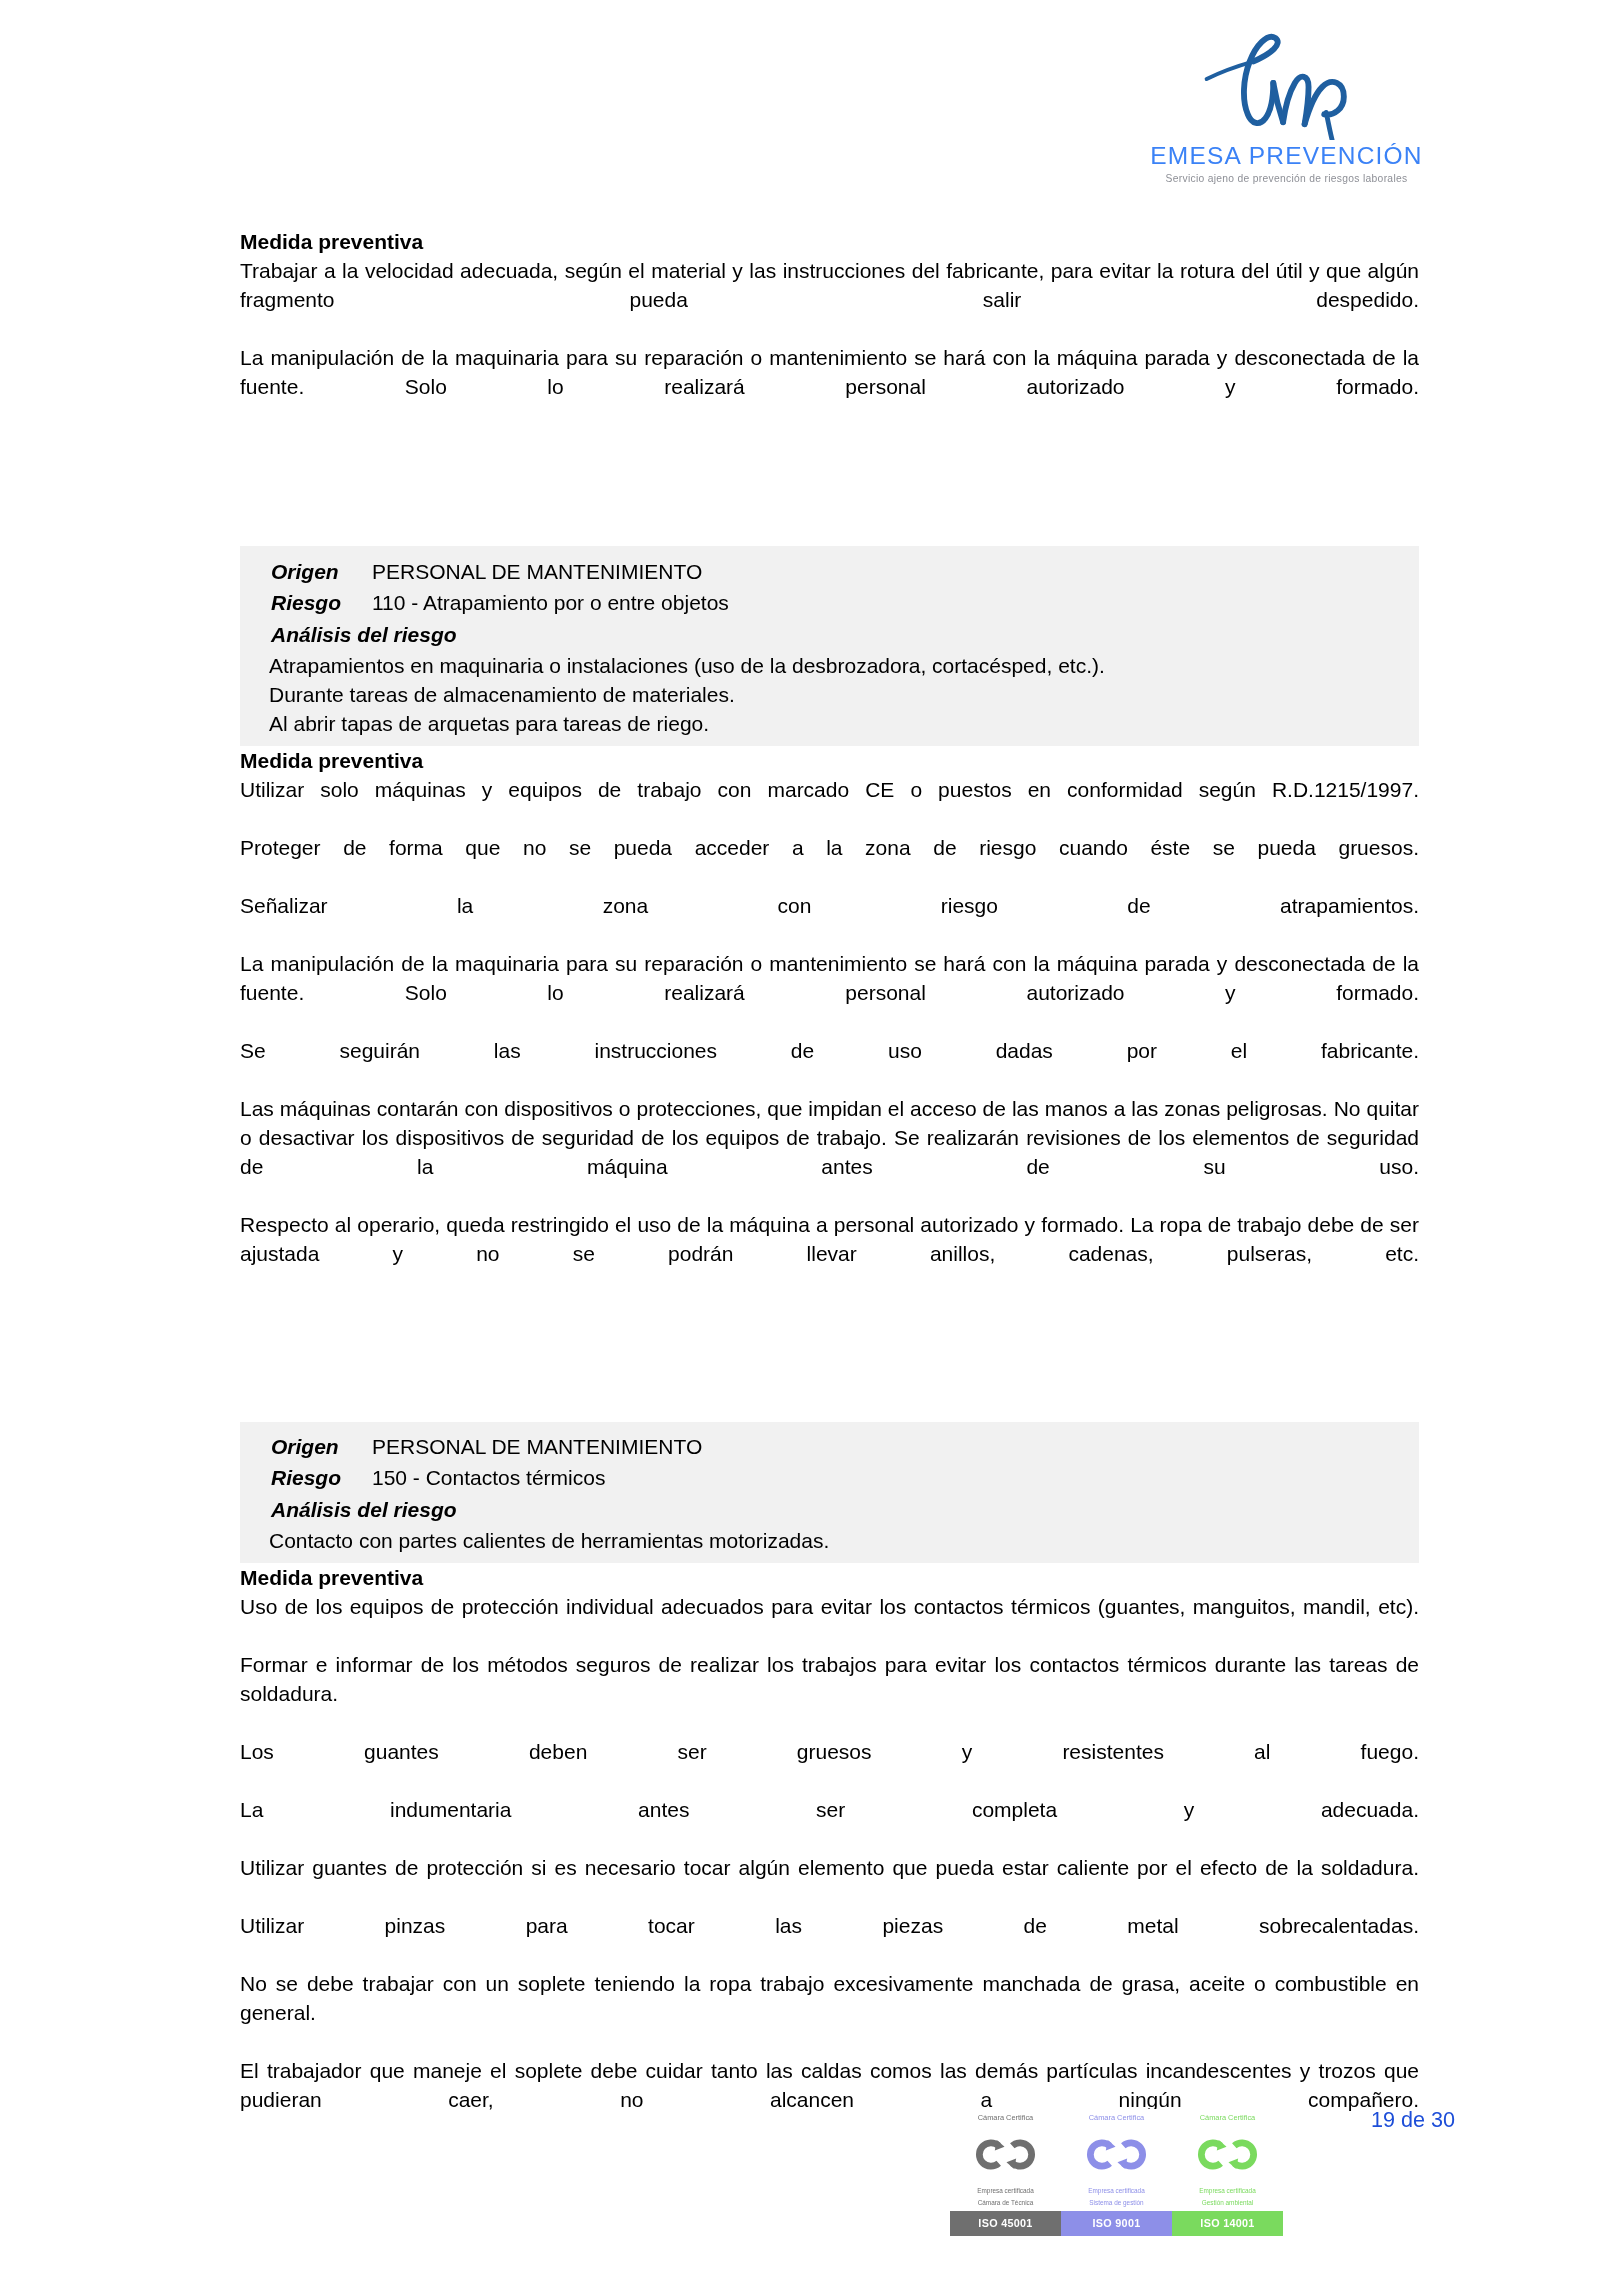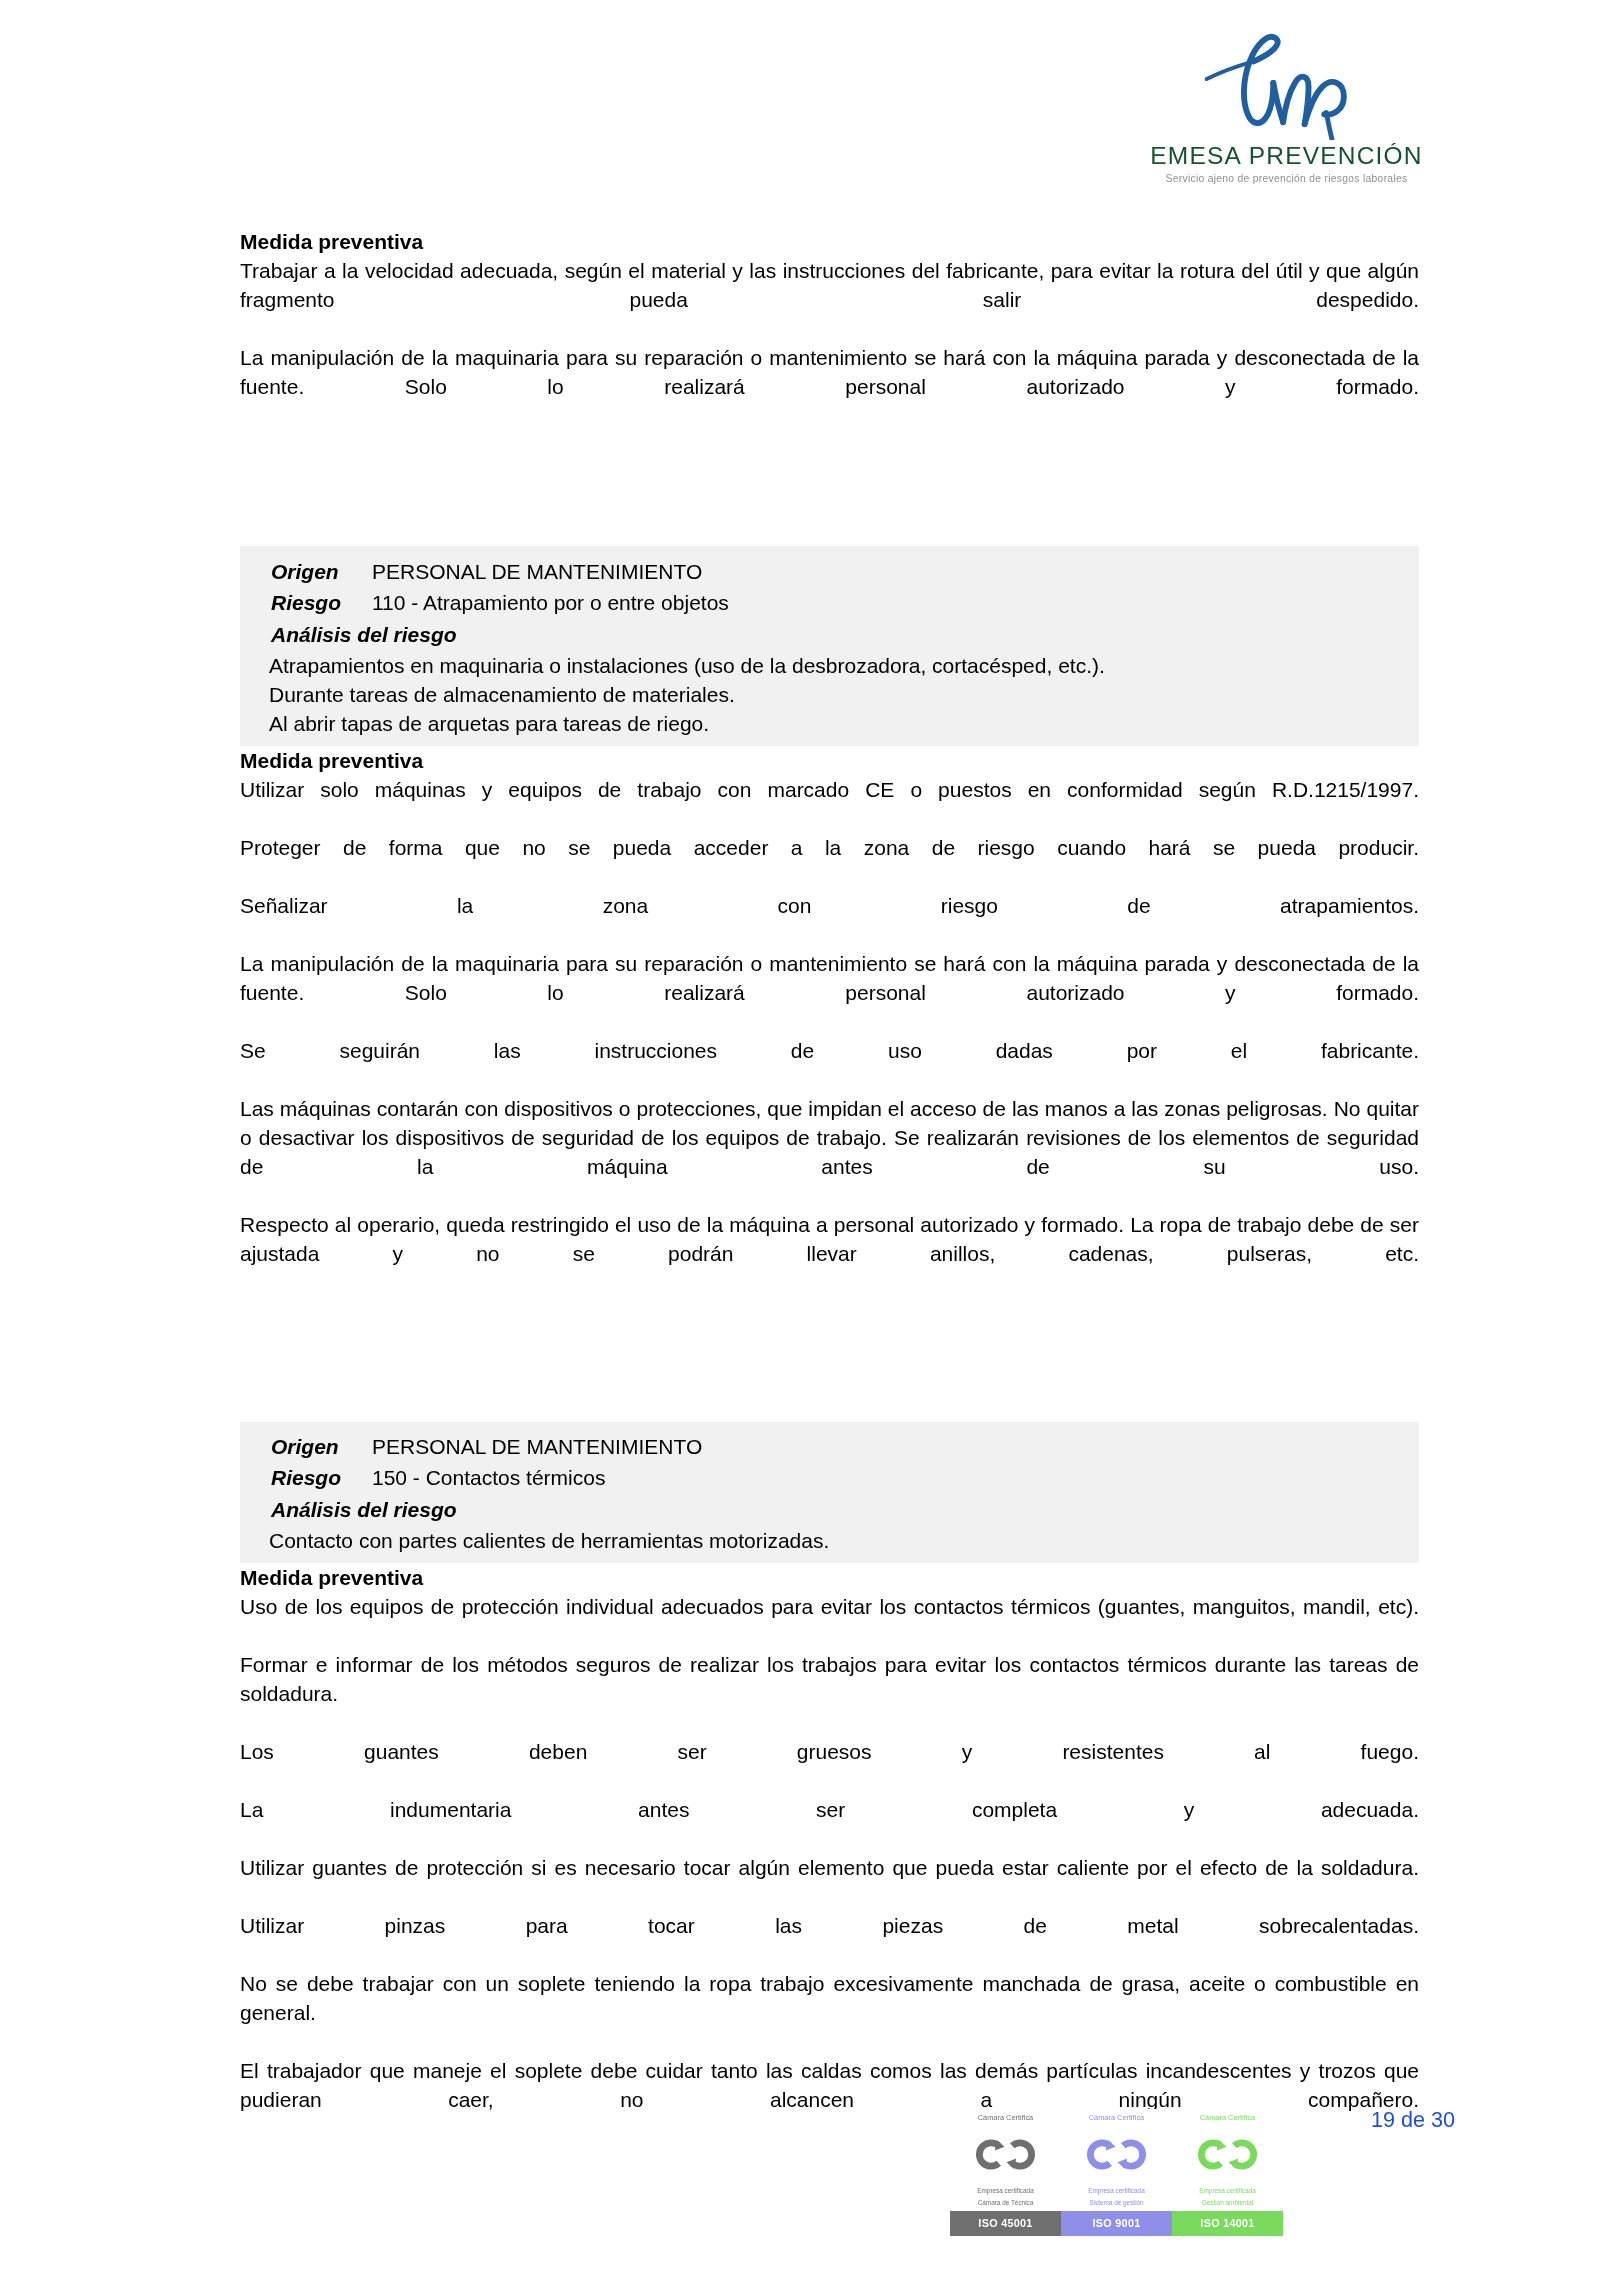--- a/index.html
+++ b/index.html
@@ -42,21 +42,21 @@
   }
   .logo-mark {
     height: 118px;
     width: 196px;
     display: block;
   }
   .logo-name {
     font-family: "Liberation Sans", sans-serif;
     font-size: 24.5px;
     letter-spacing: 1.2px;
-    color: #14532d;
+    color: #3b82f6;
     margin-top: 2px;
     white-space: nowrap;
   }
   .logo-tagline {
     font-family: "Liberation Sans", sans-serif;
     font-size: 10.3px;
     letter-spacing: 0.3px;
     color: #8d8f96;
     margin-top: 3.9px;
     white-space: nowrap;
@@ -255,21 +255,21 @@
       <div class="risk-subtitle">Análisis del riesgo</div>
       <div class="risk-analysis">
         <div>Atrapamientos en maquinaria o instalaciones (uso de la desbrozadora, cortacésped, etc.).</div>
         <div>Durante tareas de almacenamiento de materiales.</div>
         <div>Al abrir tapas de arquetas para tareas de riego.</div>
       </div>
     </div>
 
     <div class="section-title">Medida preventiva</div>
     <div class="para">Utilizar solo máquinas y equipos de trabajo con marcado CE o puestos en conformidad según R.D.1215/1997.</div>
-    <div class="para">Proteger de forma que no se pueda acceder a la zona de riesgo cuando hará se pueda producir.</div>
+    <div class="para">Proteger de forma que no se pueda acceder a la zona de riesgo cuando éste se pueda gruesos.</div>
     <div class="para">Señalizar la zona con riesgo de atrapamientos.</div>
     <div class="para">La manipulación de la maquinaria para su reparación o mantenimiento se hará con la máquina parada y desconectada de la fuente. Solo lo realizará personal autorizado y formado.</div>
     <div class="para">Se seguirán las instrucciones de uso dadas por el fabricante.</div>
     <div class="para">Las máquinas contarán con dispositivos o protecciones, que impidan el acceso de las manos a las zonas peligrosas. No quitar o desactivar los dispositivos de seguridad de los equipos de trabajo. Se realizarán revisiones de los elementos de seguridad de la máquina antes de su uso.</div>
     <div class="para">Respecto al operario, queda restringido el uso de la máquina a personal autorizado y formado. La ropa de trabajo debe de ser ajustada y no se podrán llevar anillos, cadenas, pulseras, etc.</div>
 
     <div class="gap-xl"></div>
 
     <div class="risk-block">
       <div class="risk-row">

